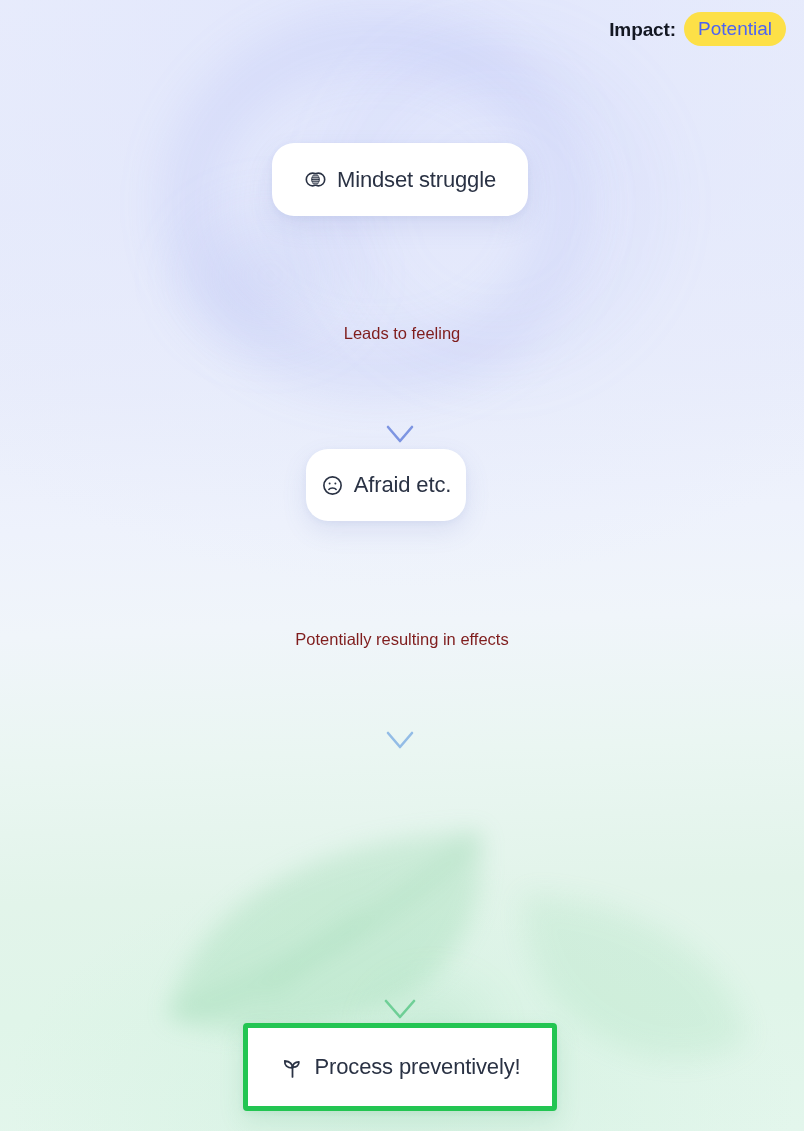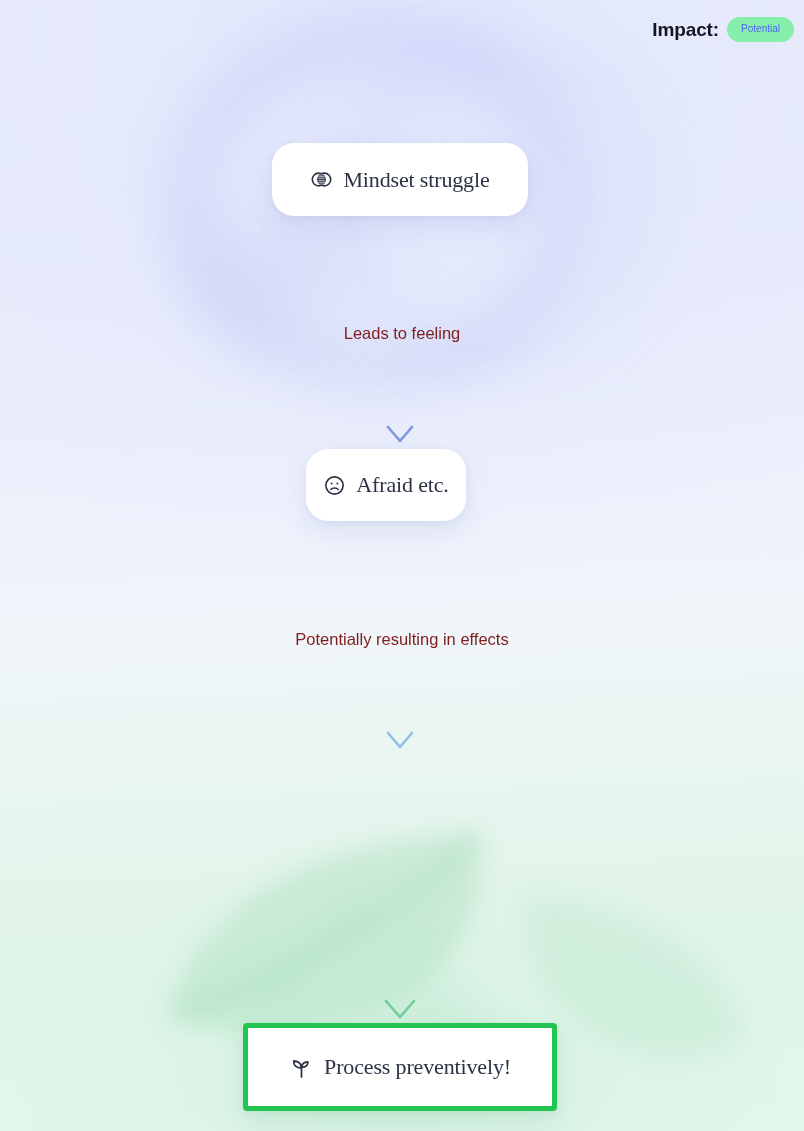--- a/index.html
+++ b/index.html
@@ -120,35 +120,35 @@
 
   
   .header {
     position: absolute;
     top: 0;
     right: 0;
     height: 58px;
     display: flex;
     align-items: center;
     gap: 8px;
-    padding-right: 10px;
+    padding-right: 18px;
     z-index: 40;
   }
   .impact-label {
     font-size: 19px;
     font-weight: 700;
     color: #131722;
     letter-spacing: -0.1px;
     line-height: 1;
   }
   .impact-badge {
-    font-size: 10px;
+    font-size: 19px;
     font-weight: 500;
     color: #4d63f2;
-    background: #86efac;
+    background: #fde047;
     border-radius: 18px;
     padding: 7px 14px 8px 14px;
     line-height: 1;
     white-space: nowrap;
   }
 
   
   .flow {
     position: absolute;
     inset: 0;
@@ -167,21 +167,20 @@
                 0 2px 6px rgba(92,108,180,0.07);
     padding: 0 26px;
     white-space: nowrap;
   }
   .node .label {
     font-size: 22px;
     color: #2a3244;
     letter-spacing: -0.15px;
     line-height: 1;
     font-weight: 400;
-    font-family: Liberation Serif, serif;
   }
   .node .ico {
     display: block;
     flex: 0 0 auto;
     color: #2a3244;
   }
   .node .ico svg { display:block; }
 
   
   #node-mindset   { left: 272px; top: 143px;  width: 256px; height: 73px; }

